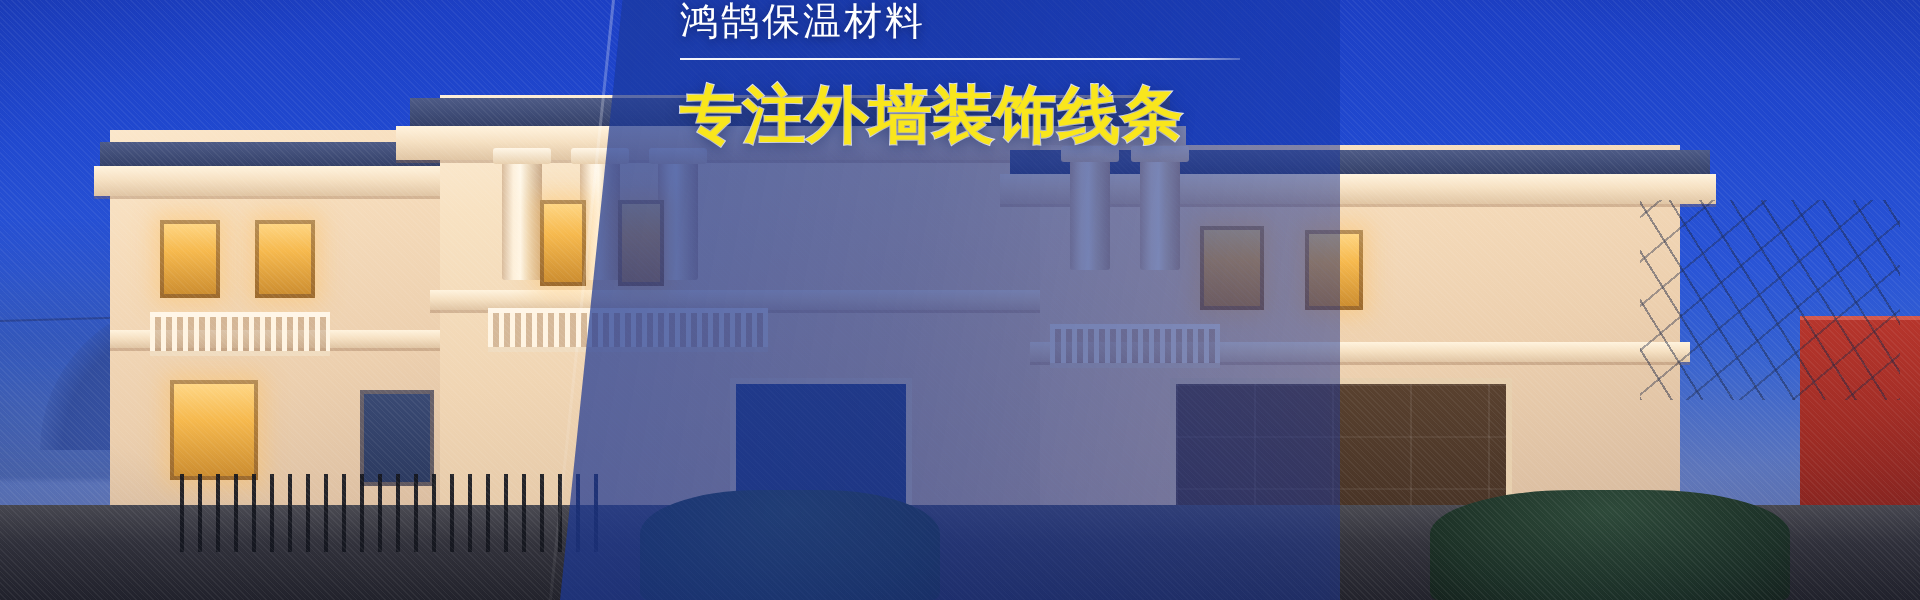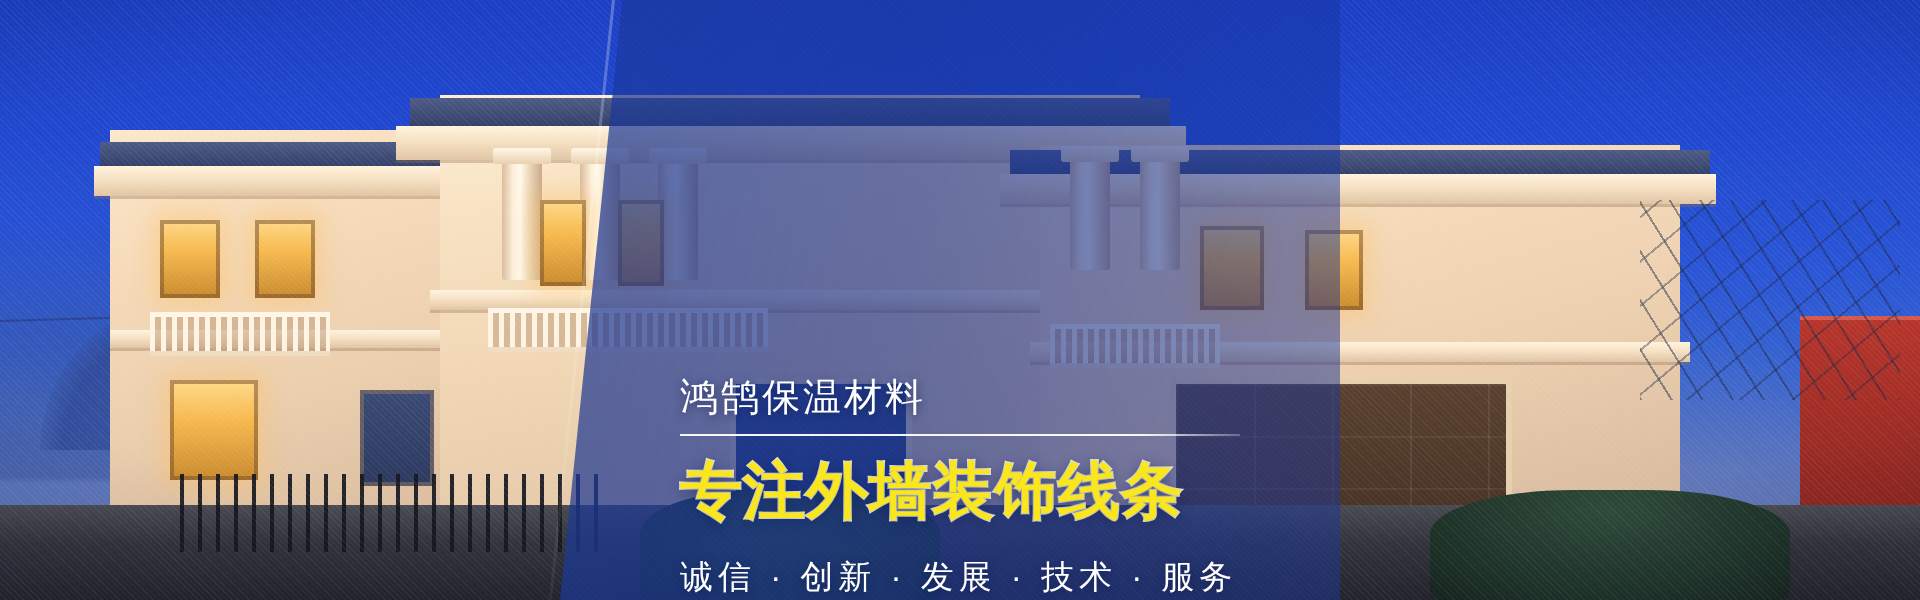--- a/index.html
+++ b/index.html
@@ -161,21 +161,21 @@
   .overlay-edge{
     position:absolute;top:0;left:612px;width:3px;height:600px;
     background:linear-gradient(180deg,rgba(255,255,255,.28),rgba(255,255,255,.05));
     transform:skewX(-6deg);transform-origin:top left;
   }
 
   
   .copy{
     position:absolute;left:0;top:0;width:1920px;height:600px;
     display:flex;flex-direction:column;
-    align-items:center;justify-content:flex-end;
+    align-items:center;justify-content:flex-start;
     pointer-events:none;
   }
   .copy-inner{width:560px;pointer-events:auto;}
 
   .brand{
     font-size:38px;line-height:1.15;letter-spacing:3px;
     color:#ffffff;font-weight:400;
     text-shadow:0 2px 10px rgba(10,22,70,.65);
     margin:0 0 14px 0;
   }
@@ -273,17 +273,16 @@
   </div>
 
   <div class="overlay-panel"></div>
   <div class="overlay-edge"></div>
 
   <div class="copy">
     <div class="copy-inner">
       <h2 class="brand">鸿鹄保温材料</h2>
       <div class="rule"></div>
       <h1 class="headline">专注外墙装饰线条</h1>
-      <p class="tagline">诚信 · 创新 · 发展 · 技术 · 服务</p>
     </div>
   </div>
 
 </div>
 
 </body></html>

